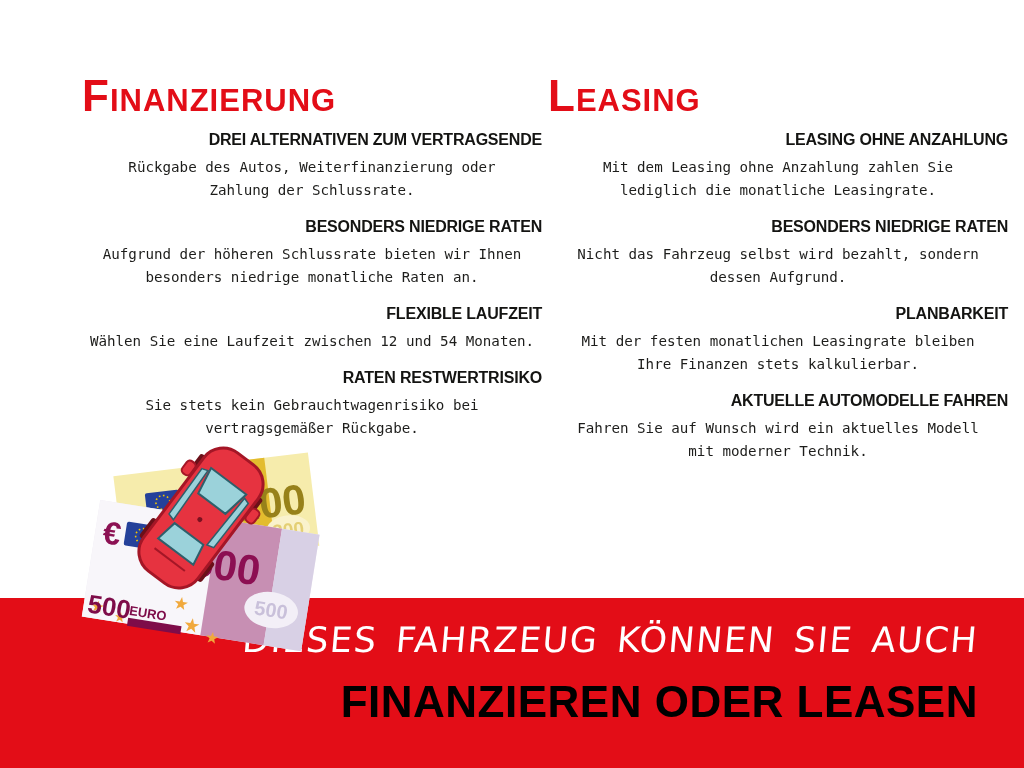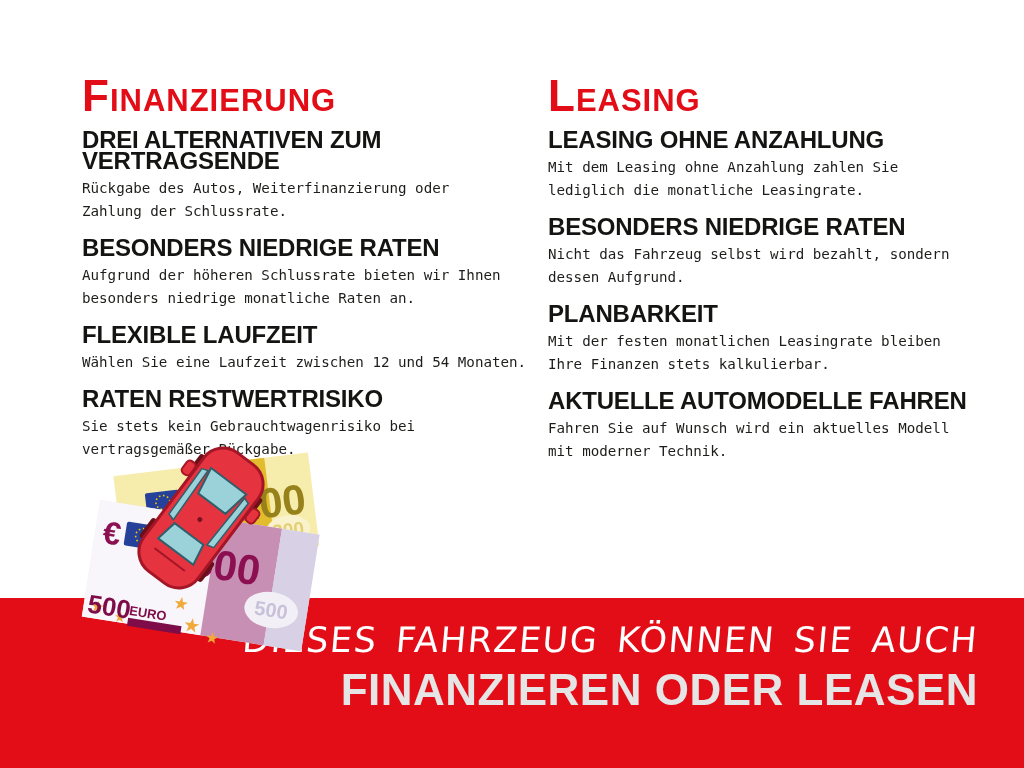--- a/index.html
+++ b/index.html
@@ -7,34 +7,34 @@
        font-family:"Liberation Sans",sans-serif;}
   .stage{position:relative;width:1024px;height:608px;background:#ffffff;text-decoration:underline;}
 
   
   .col{position:absolute;top:76px;width:460px;}
   .col-left{left:82px;}
   .col-right{left:548px;}
 
   .col-title{margin:0 0 13px 0;font-size:44px;line-height:40px;font-weight:700;
              color:#e30d17;font-variant:small-caps;letter-spacing:1px;}
-  .sec-heading{margin:0 0 6px 0;font-size:24px;line-height:21px;font-weight:700;
-               color:#141412;letter-spacing:-0.2px;}
+  .sec-heading{margin:0 0 6px 0;font-size:16px;line-height:21px;font-weight:700;
+               color:#141412;letter-spacing:-0.2px;text-align:right;}
   .sec-body{margin:0 0 14px 0;font-family:"DejaVu Sans Mono",monospace;
-            font-size:14.2px;line-height:23px;color:#1d1d1b;white-space:pre-line;}
+            font-size:14.2px;line-height:23px;color:#1d1d1b;white-space:pre-line;text-align:center;}
 
   
   .banner{position:absolute;left:0;top:598px;width:1024px;height:170px;
           background:#e30d17;text-align:right;box-sizing:border-box;
           padding:22px 46px 0 0;}
   .banner-line1{color:#ffffff;font-family:"DejaVu Sans",sans-serif;font-weight:400;
                 font-size:35px;line-height:40px;letter-spacing:1.5px;word-spacing:6px;
                 transform:skewX(-5deg);transform-origin:right center;}
-  .banner-line2{color:#e5e5e5;font-family:"Liberation Sans",sans-serif;font-weight:700;
-                font-size:44px;line-height:48px;letter-spacing:0.5px;margin-top:6px;}
+  .banner-line2{color:#000000;font-family:"Liberation Sans",sans-serif;font-weight:700;
+                font-size:44px;line-height:48px;letter-spacing:0.5px;margin-top:18px;}
 
   
   .illus{position:absolute;left:66px;top:436px;width:270px;height:240px;}
   .note-num{font-family:"Liberation Sans",sans-serif;font-weight:700;}
 </style>
 </head>
 <body>
 
 <div class="stage">
 

